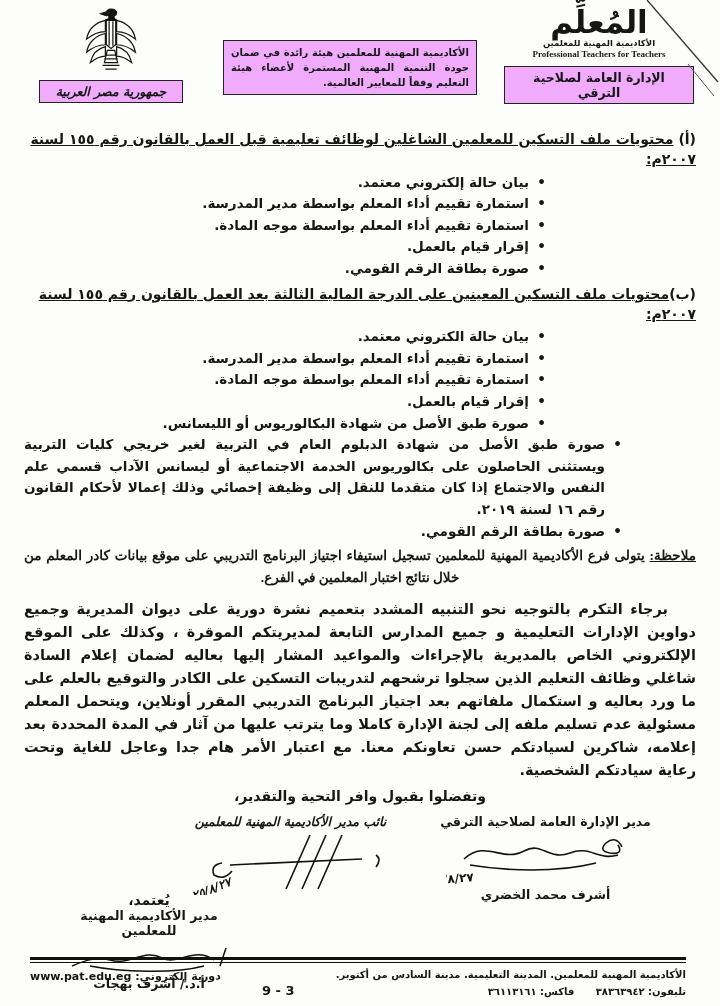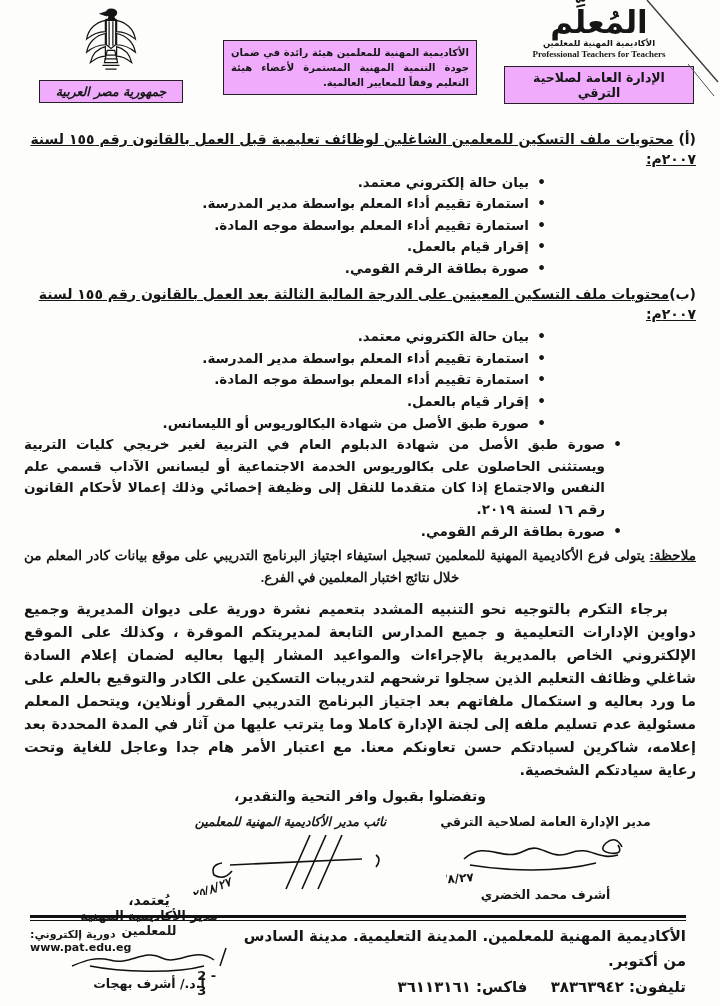--- a/index.html
+++ b/index.html
@@ -41,21 +41,21 @@
   .sig-name{font-size:12.5px;margin-top:-4px;}
   .sig-right{top:0;right:38px;width:225px;}
   .sig-center{top:0;right:288px;width:235px;font-style:italic;}
   .sig-approve{top:78px;left:30px;width:190px;}
   .approve-label{font-size:14px;}
   svg text{font-family:"DejaVu Sans",sans-serif;font-weight:bold;fill:#111;}
   
   .footer{position:absolute;left:30px;right:34px;bottom:6px;}
   .rule{height:2px;border-top:3px solid #111;border-bottom:1.4px solid #111;}
   .f-row{display:flex;justify-content:space-between;margin-top:3px;}
-  .f-right{text-align:right;font-size:15px;line-height:1.7;}
+  .f-right{text-align:right;font-size:10px;line-height:1.7;}
   .f-phone span{margin-left:18px;}
   .f-left{text-align:left;font-size:11px;margin-top:4px;}
   .f-page{font-size:13px;align-self:flex-end;margin-bottom:2px;font-family:"DejaVu Sans",sans-serif;direction:ltr;}
 </style>
 </head>
 <body>
 
 <div class="page">
 
   <svg class="corner-line" width="90" height="120">
@@ -178,21 +178,21 @@
   <div class="footer">
     <div class="rule"></div>
     <div class="f-row">
       <div class="f-right">
         <div>الأكاديمية المهنية للمعلمين. المدينة التعليمية. مدينة السادس من أكتوبر.</div>
         <div class="f-phone">
           <span>تليفون: ٣٨٣٦٣٩٤٢</span>
           <span>فاكس: ٣٦١١٣١٦١</span>
         </div>
       </div>
-      <div class="f-page">2 - 3</div>
+      <div class="f-page">9 - 3</div>
       <div class="f-left">
         <span>دورية إلكتروني:</span>
         <span>www.pat.edu.eg</span>
       </div>
     </div>
   </div>
 
 </div>
 
 </body></html>

